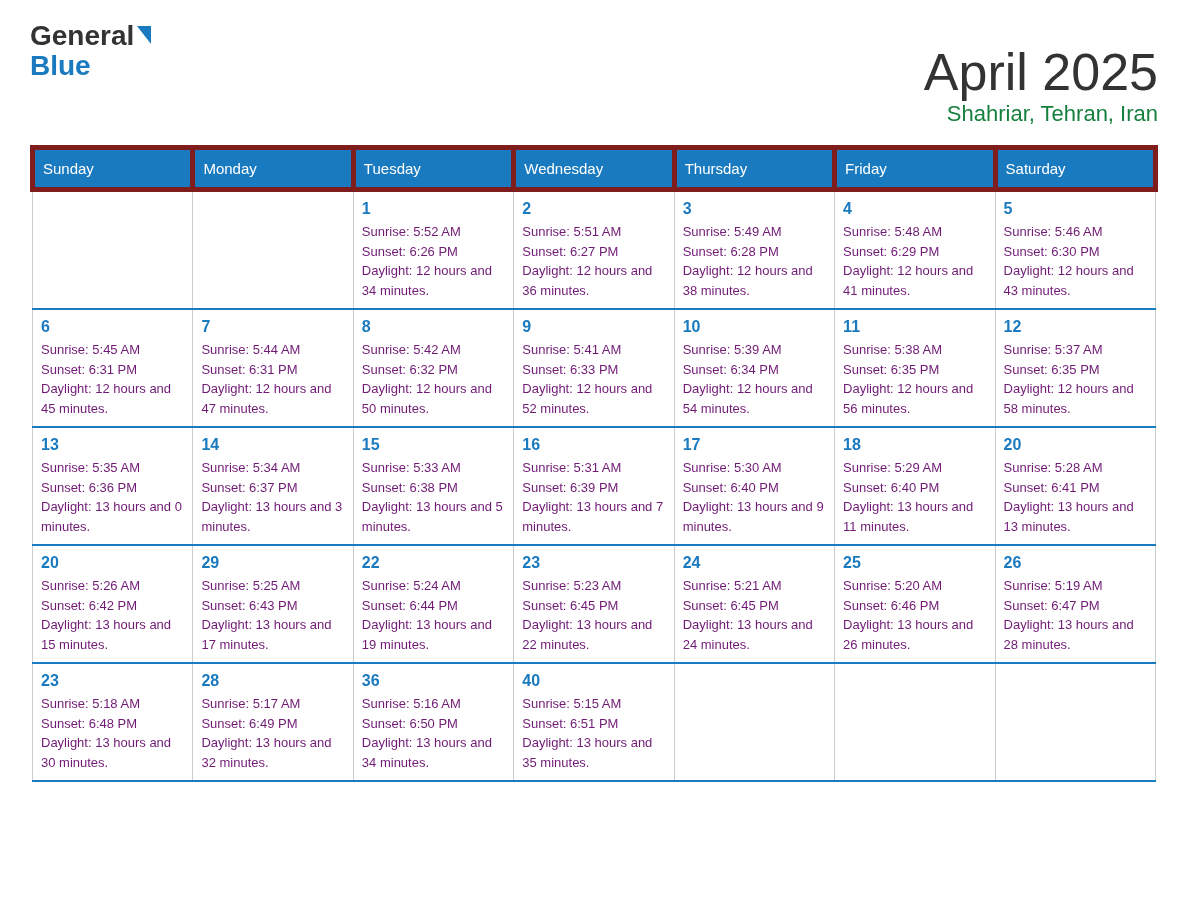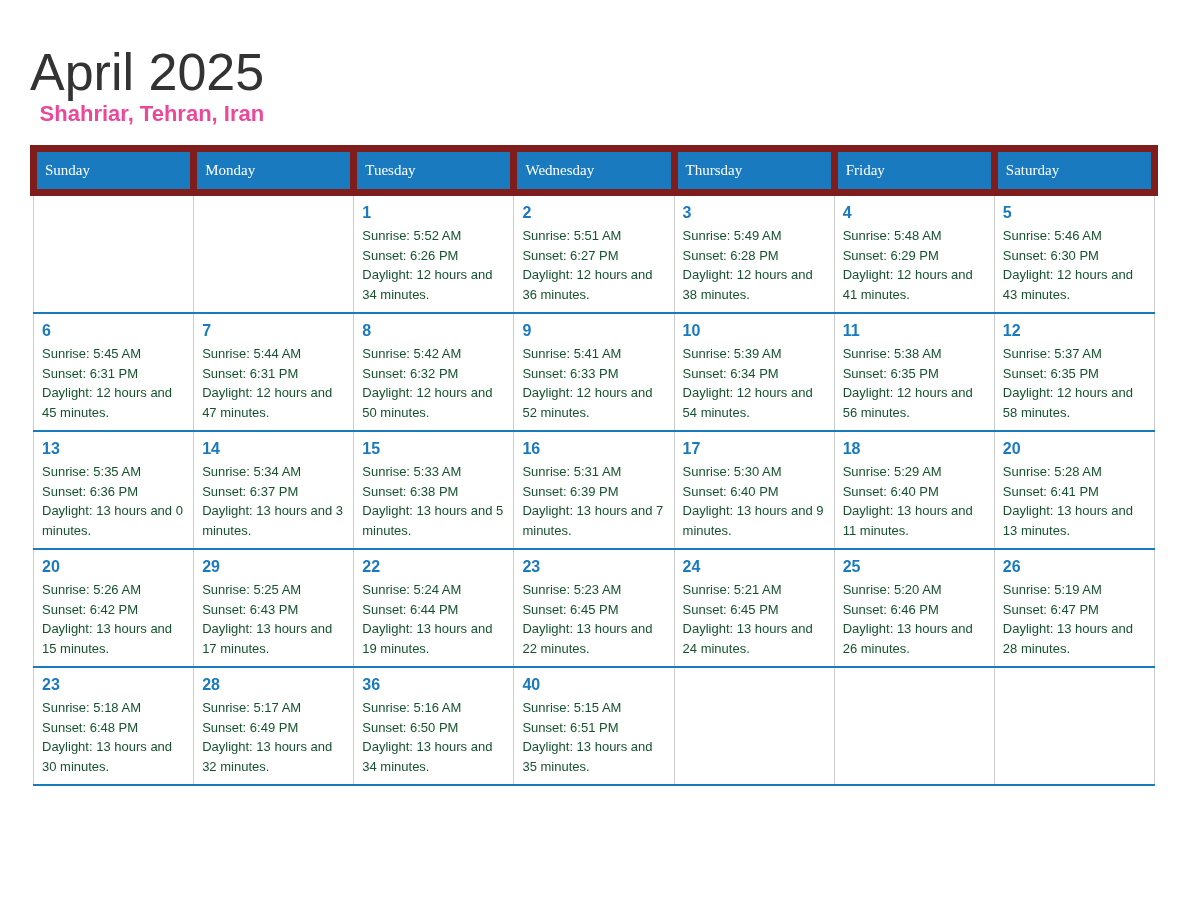--- a/index.html
+++ b/index.html
@@ -52,69 +52,75 @@
       margin-top: 24px;
     }
     .title-block h1 {
       font-size: 52px;
       font-weight: normal;
       color: #333;
       line-height: 1.1;
     }
     .title-block h2 {
       font-size: 22px;
-      font-weight: bold;
-      color: #ec4899;
+      font-weight: normal;
+      color: #15803d;
     }
     table {
       width: 100%;
       border-collapse: collapse;
       table-layout: fixed;
     }
     thead tr th {
       background-color: #1a7abf;
       color: #fff;
       padding: 10px 8px;
       font-size: 15px;
       font-weight: normal;
       text-align: left;
-      border: 7px solid #7f1d1d;
-      font-family: Liberation Serif, serif;
+      border: 5px solid #7f1d1d;
     }
     tbody tr td {
       vertical-align: top;
       padding: 8px 8px;
       border: 1px solid #ccc;
       height: 110px;
       font-size: 13px;
       color: #333;
     }
     .day-number {
       font-size: 16px;
       font-weight: bold;
       color: #1a7abf;
       display: block;
       margin-bottom: 4px;
     }
     .day-info {
       font-size: 13px;
-      color: #14532d;
+      color: #701a75;
       line-height: 1.5;
     }
     tbody tr {
       border-bottom: 2px solid #1a7abf;
     }
     td.empty {
       background: #fff;
     }
   </style>
 </head>
 <body>
 
 <div class="header">
+  <div class="logo">
+    <div class="logo-text">
+      <span class="logo-general">General</span>
+      <span class="logo-blue-arrow"></span>
+    </div>
+    <span class="logo-blue">Blue</span>
+  </div>
   <div class="title-block">
     <h1>April 2025</h1>
     <h2>Shahriar, Tehran, Iran</h2>
   </div>
 </div>
 
 <table>
   <thead>
     <tr>
     <th>Sunday</th>

